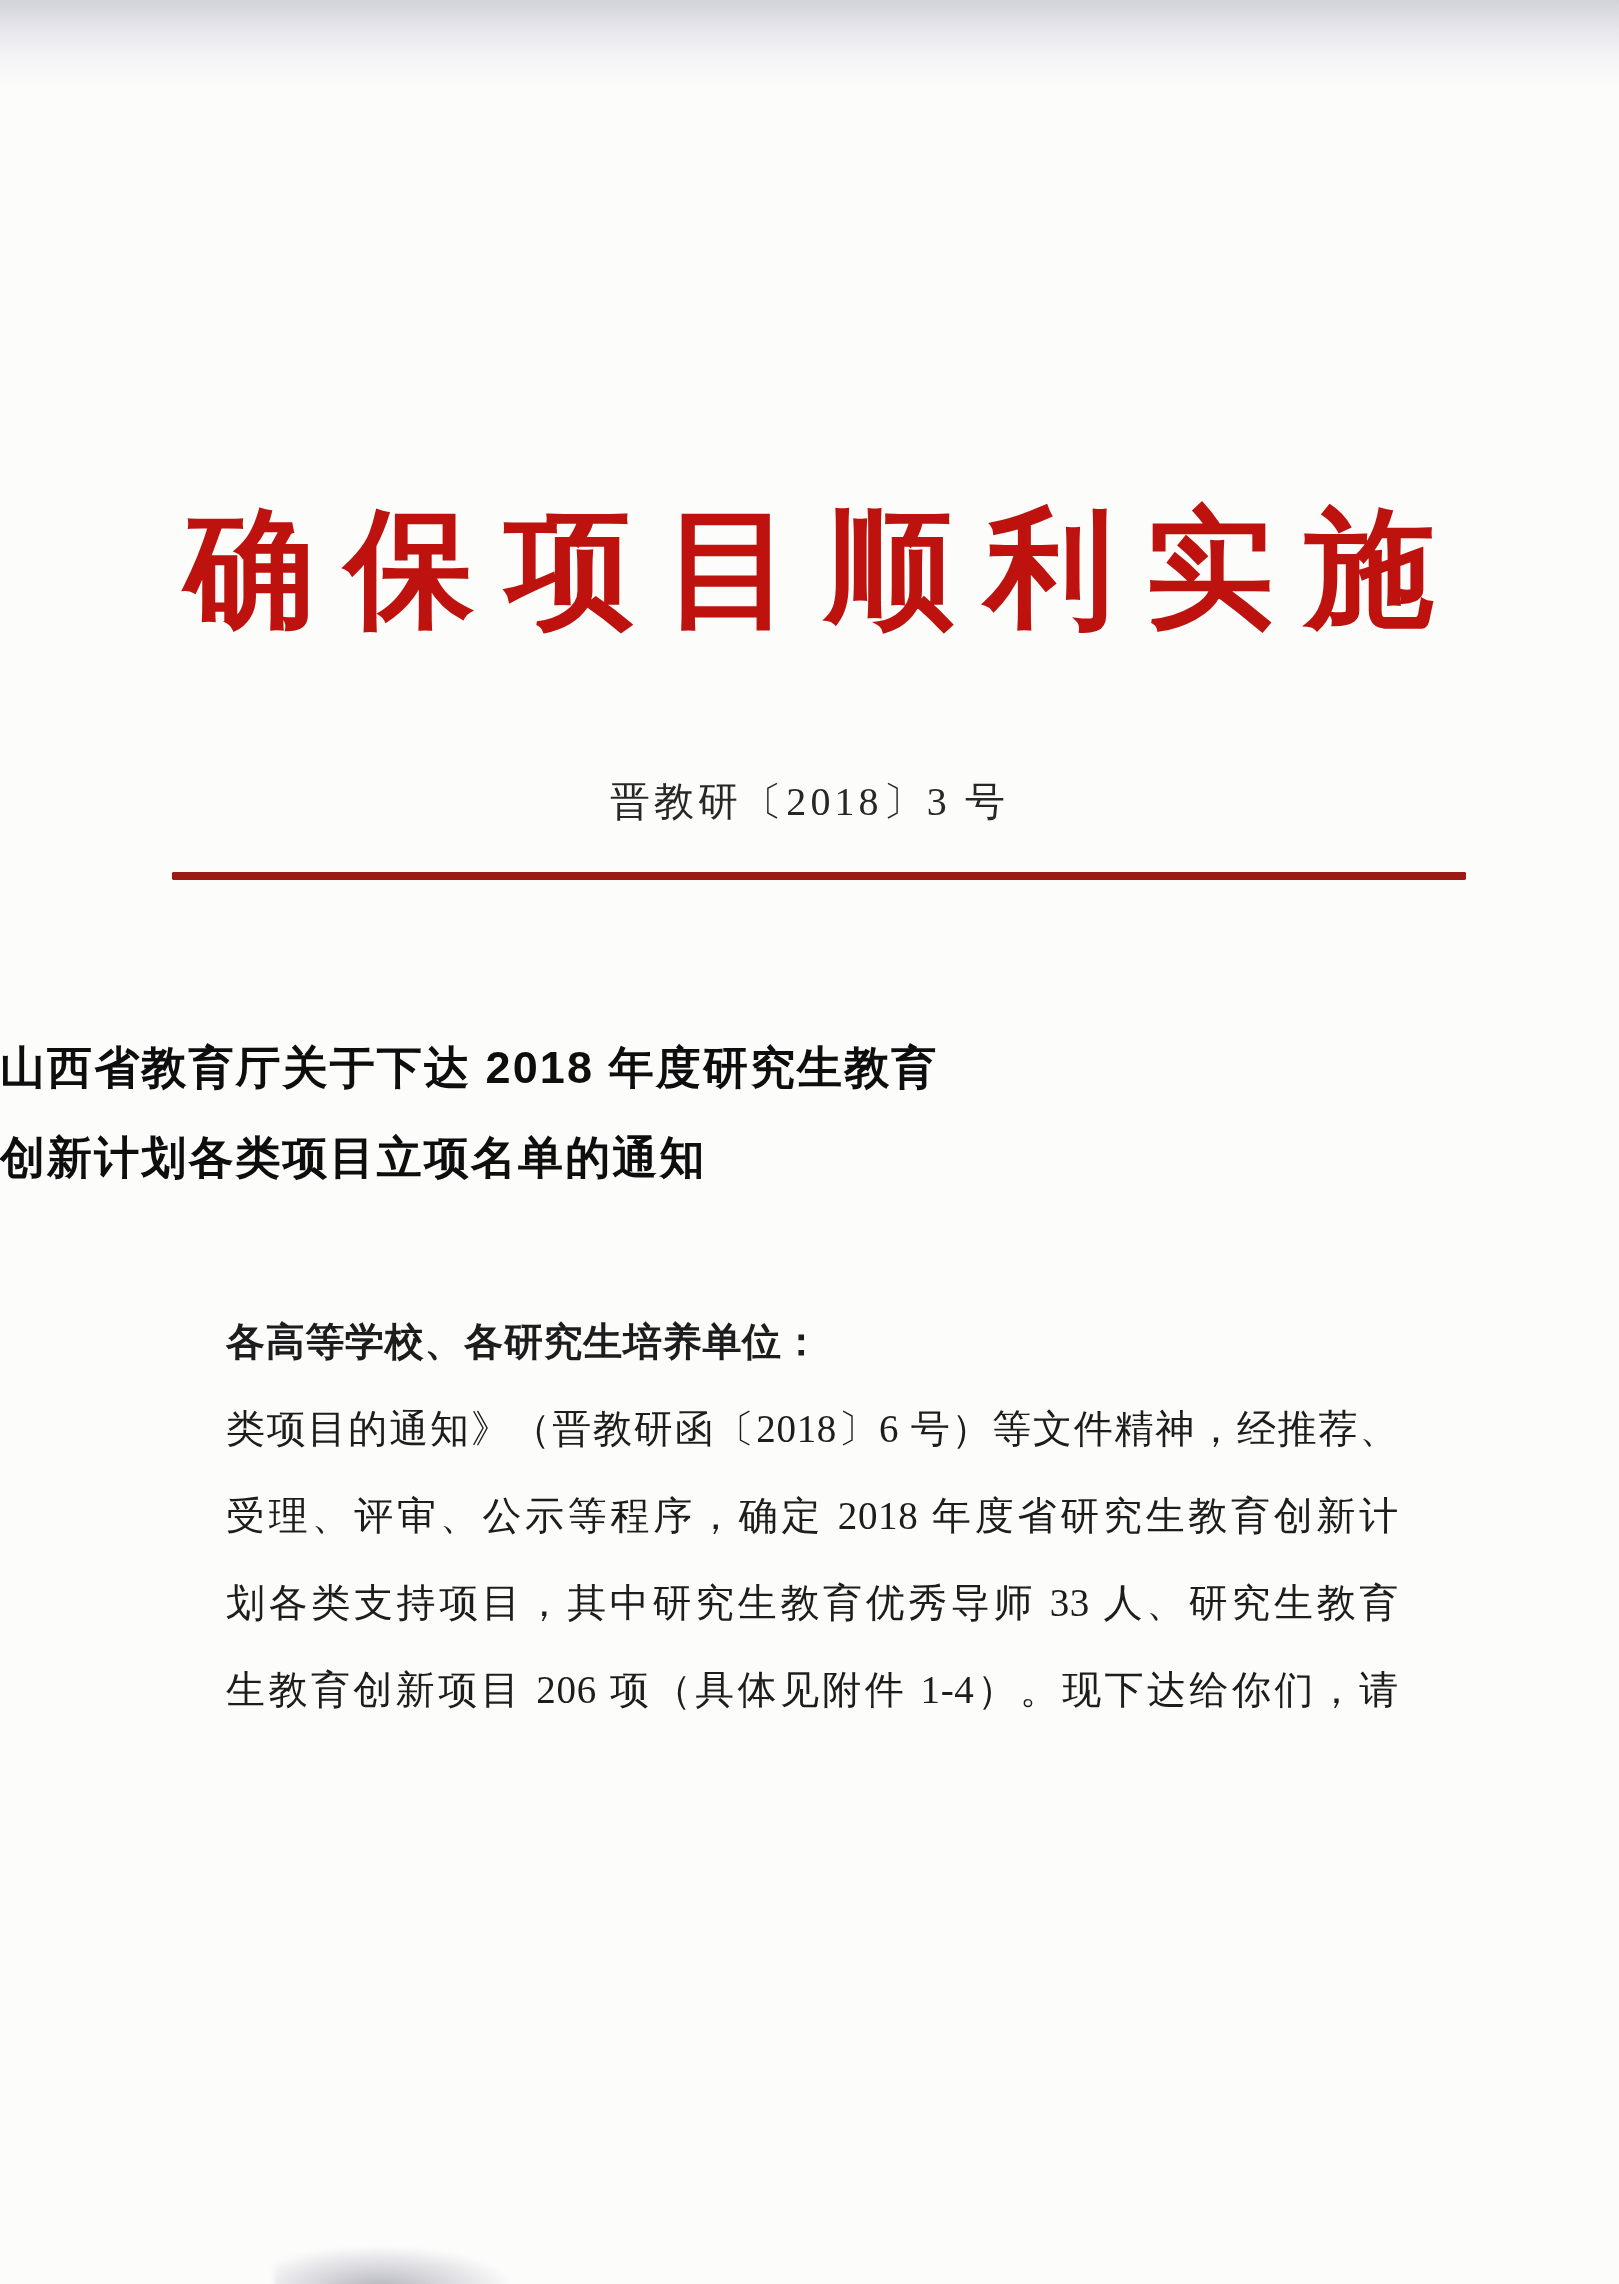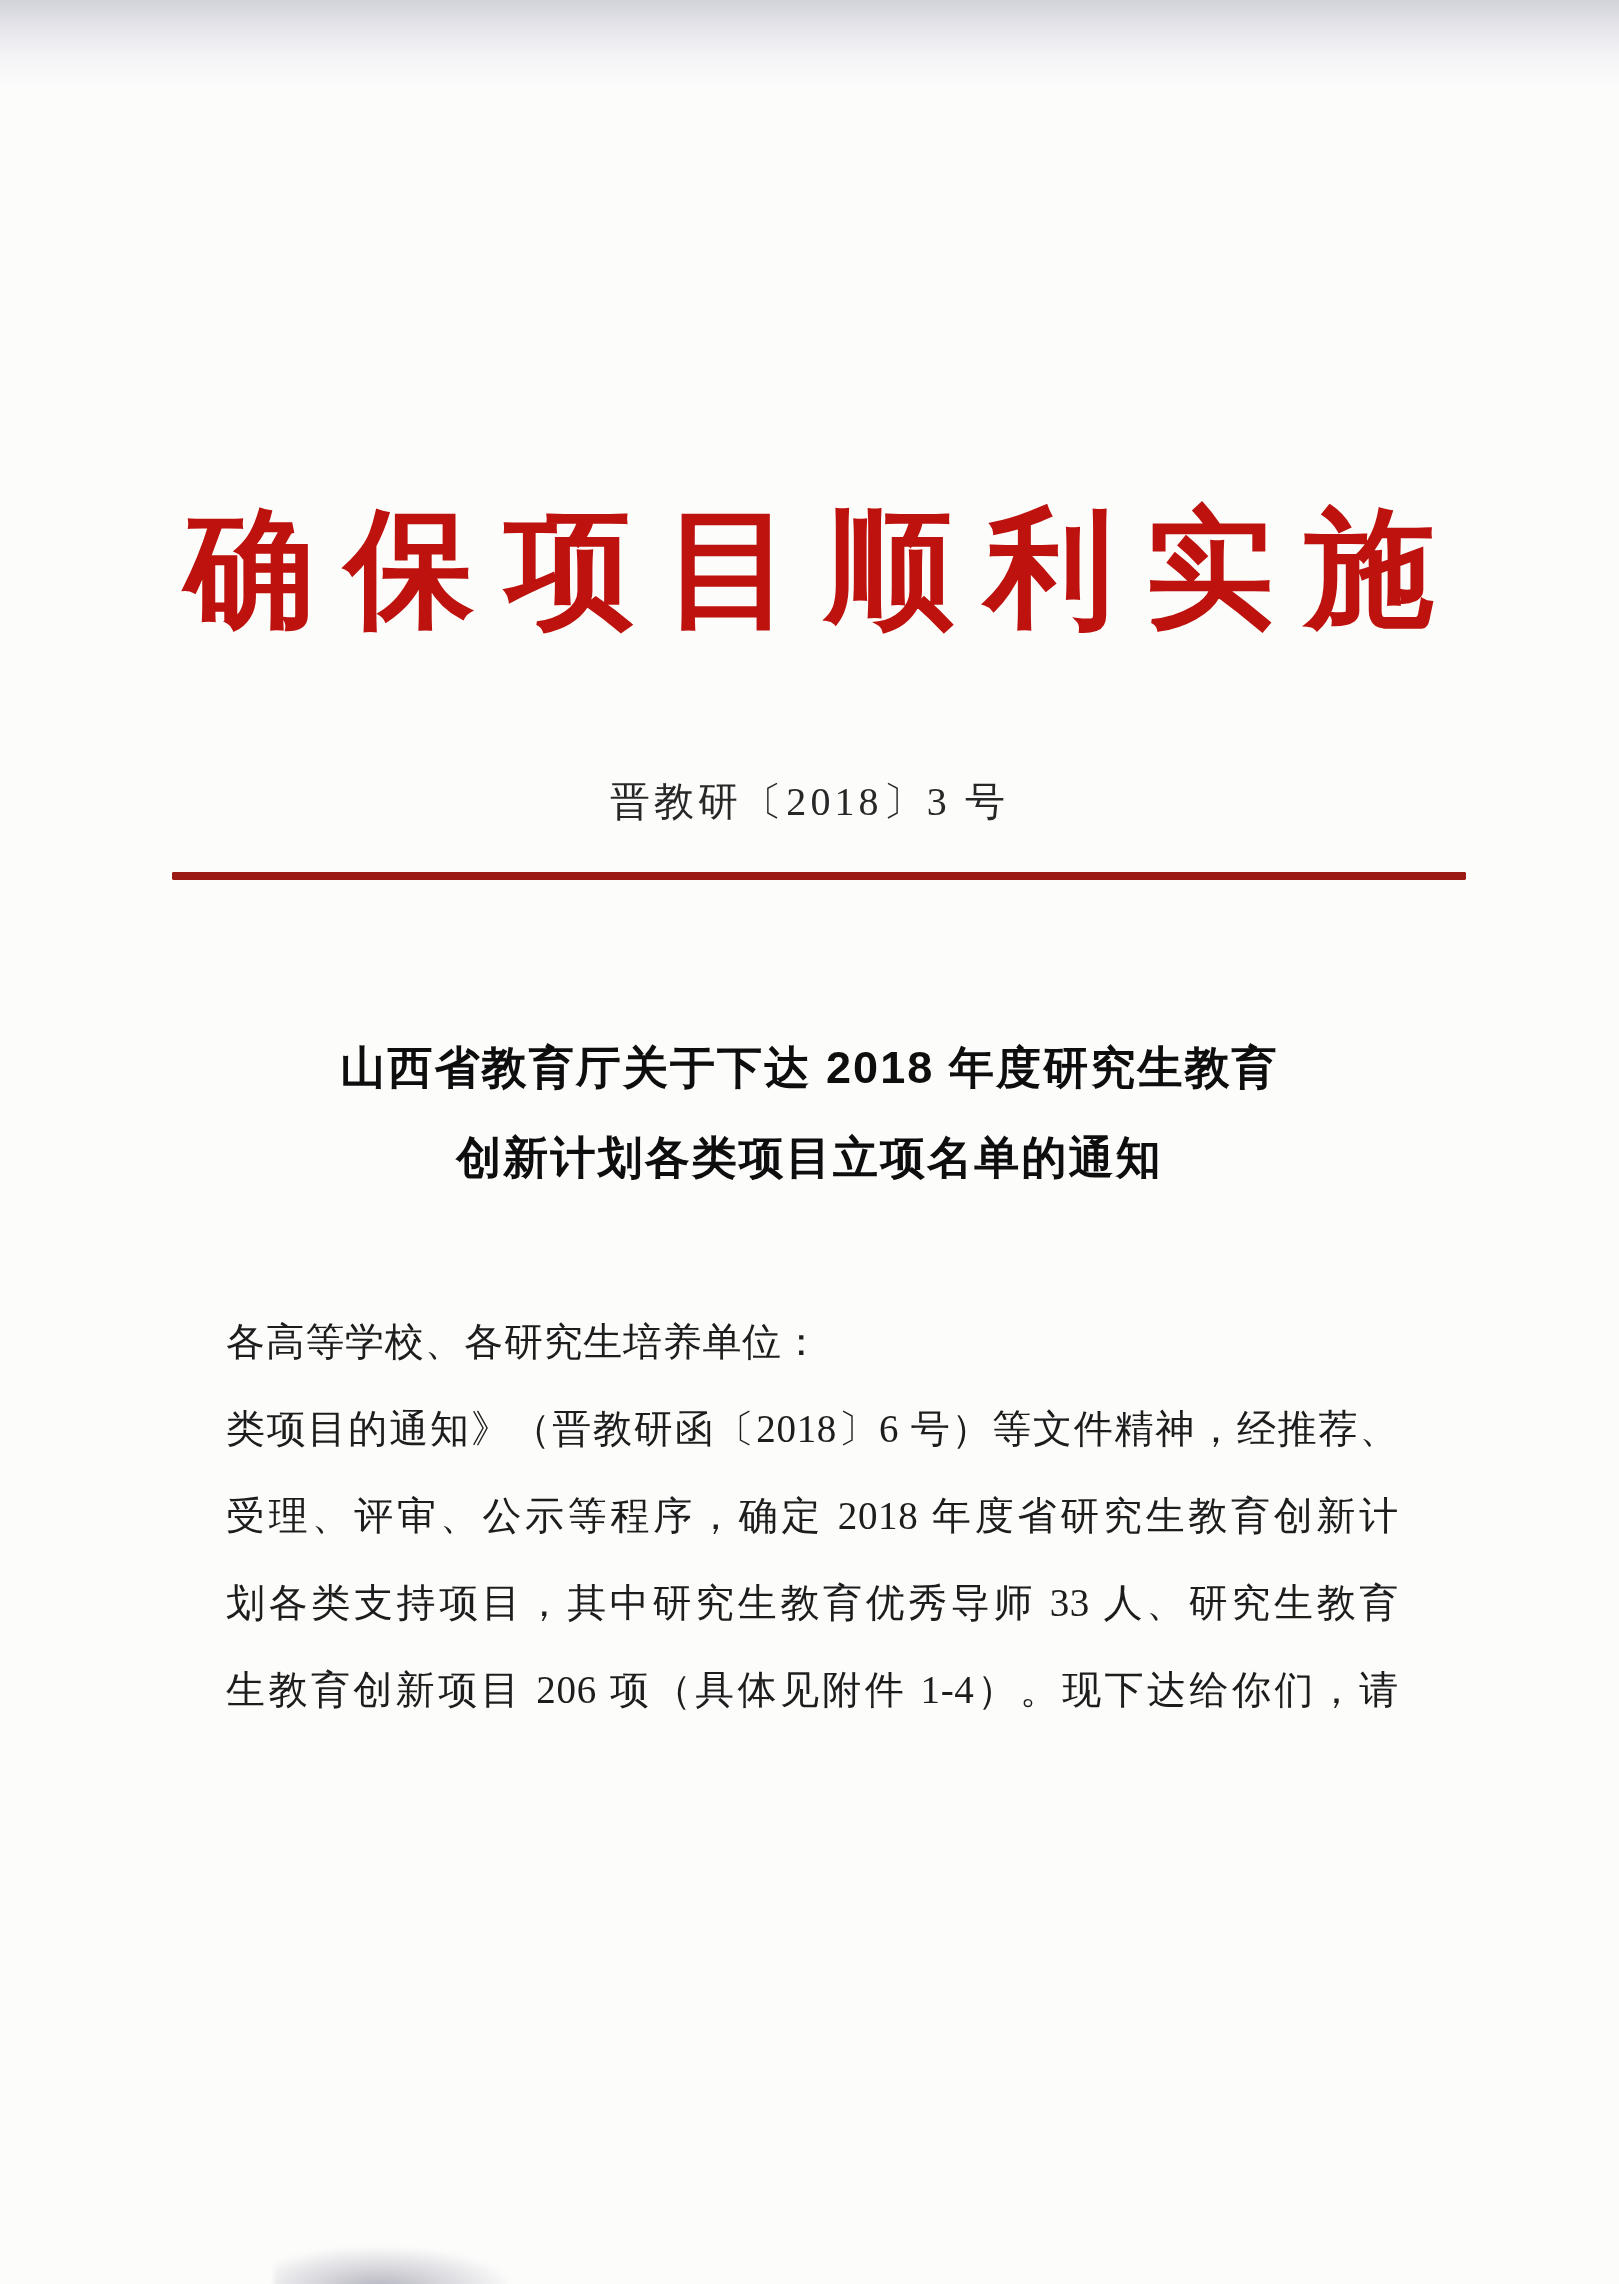--- a/index.html
+++ b/index.html
@@ -59,21 +59,20 @@
     left: 172px;
     width: 1294px;
     height: 8.2px;
     border-radius: 1.4px;
   }
   .doc-title {
     position: absolute;
     top: 1023px;
     left: 0;
     width: 100%;
-    text-align: center;
     font-family: "Liberation Sans", "DejaVu Sans", sans-serif;
     font-weight: 700;
     font-size: 45px;
     line-height: 90px;
     letter-spacing: 2.1px;
     color: #0e0e0e;
     white-space: nowrap;
   }
   .body-text {
     position: absolute;
@@ -81,20 +80,21 @@
     left: 226px;
     width: 1173px;
     font-size: 39px;
     line-height: 87px;
     color: #1d1d1d;
     letter-spacing: 0.7px;
   }
   .salutation {
     text-align: left;
     margin-bottom: 0;
+    font-weight: bold;
   }
   .para-line {
     width: 100%;
   }
   .just {
     text-align: justify;
     text-align-last: justify;
   }
   .indent {
     padding-left: 78px;

